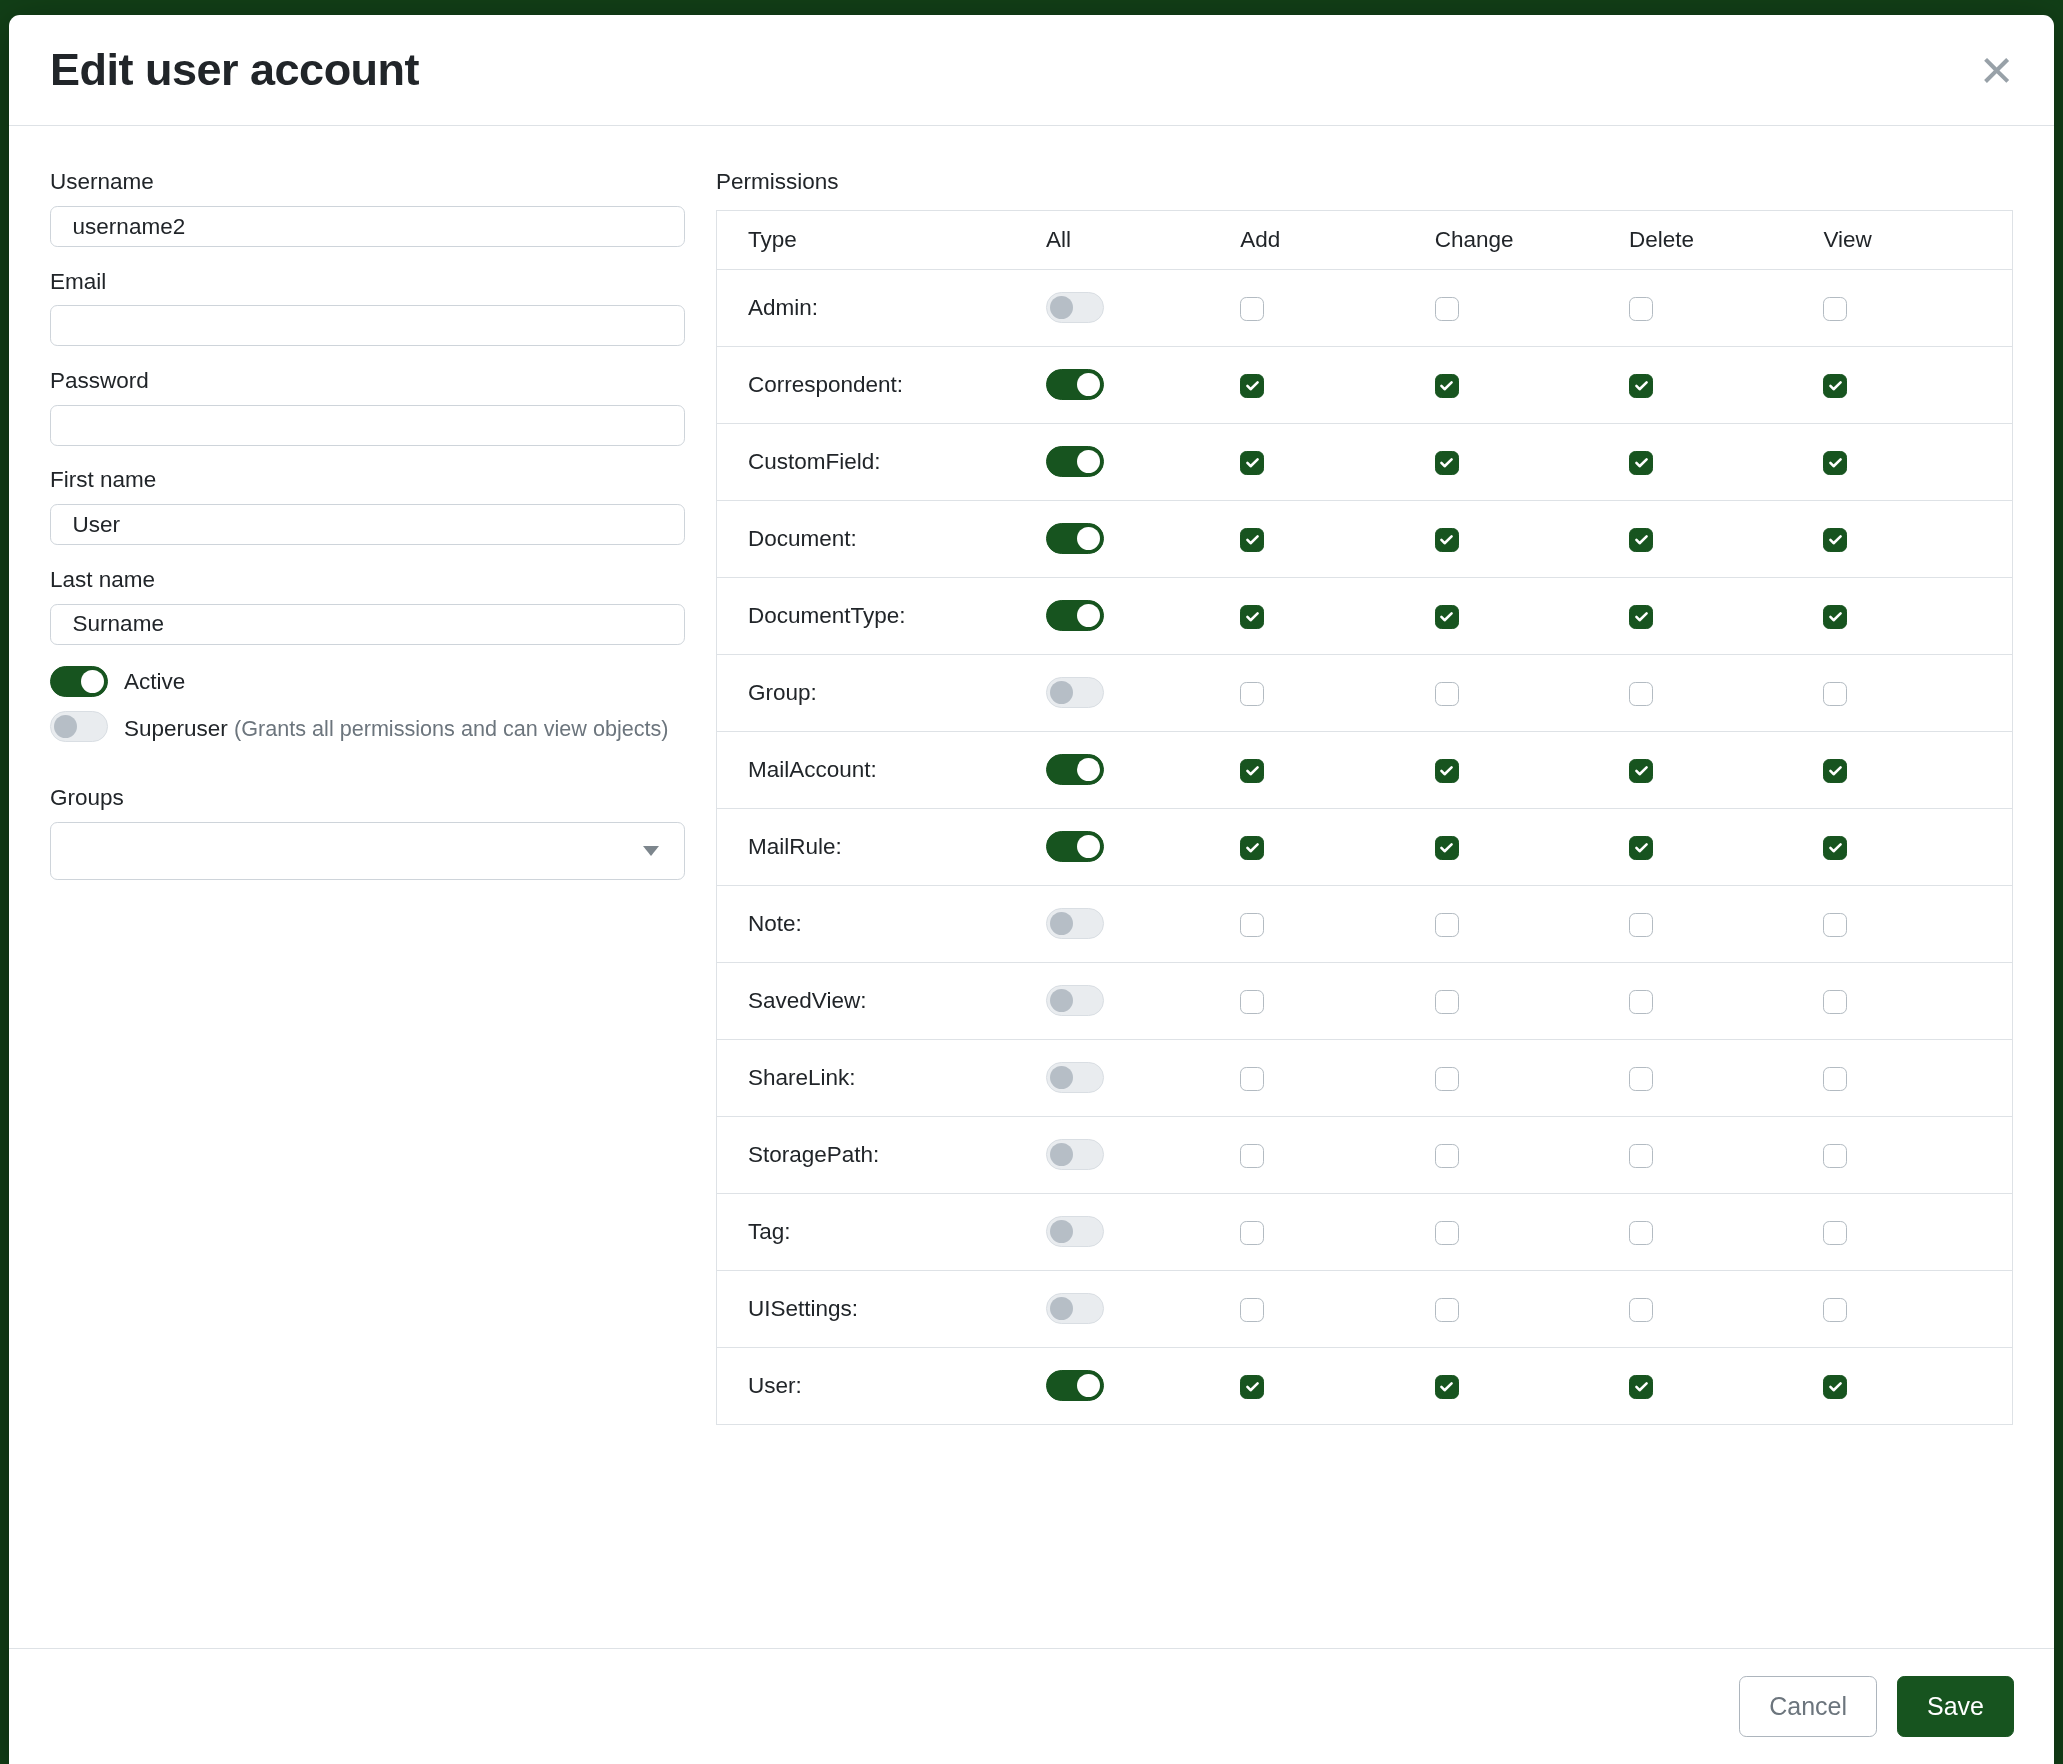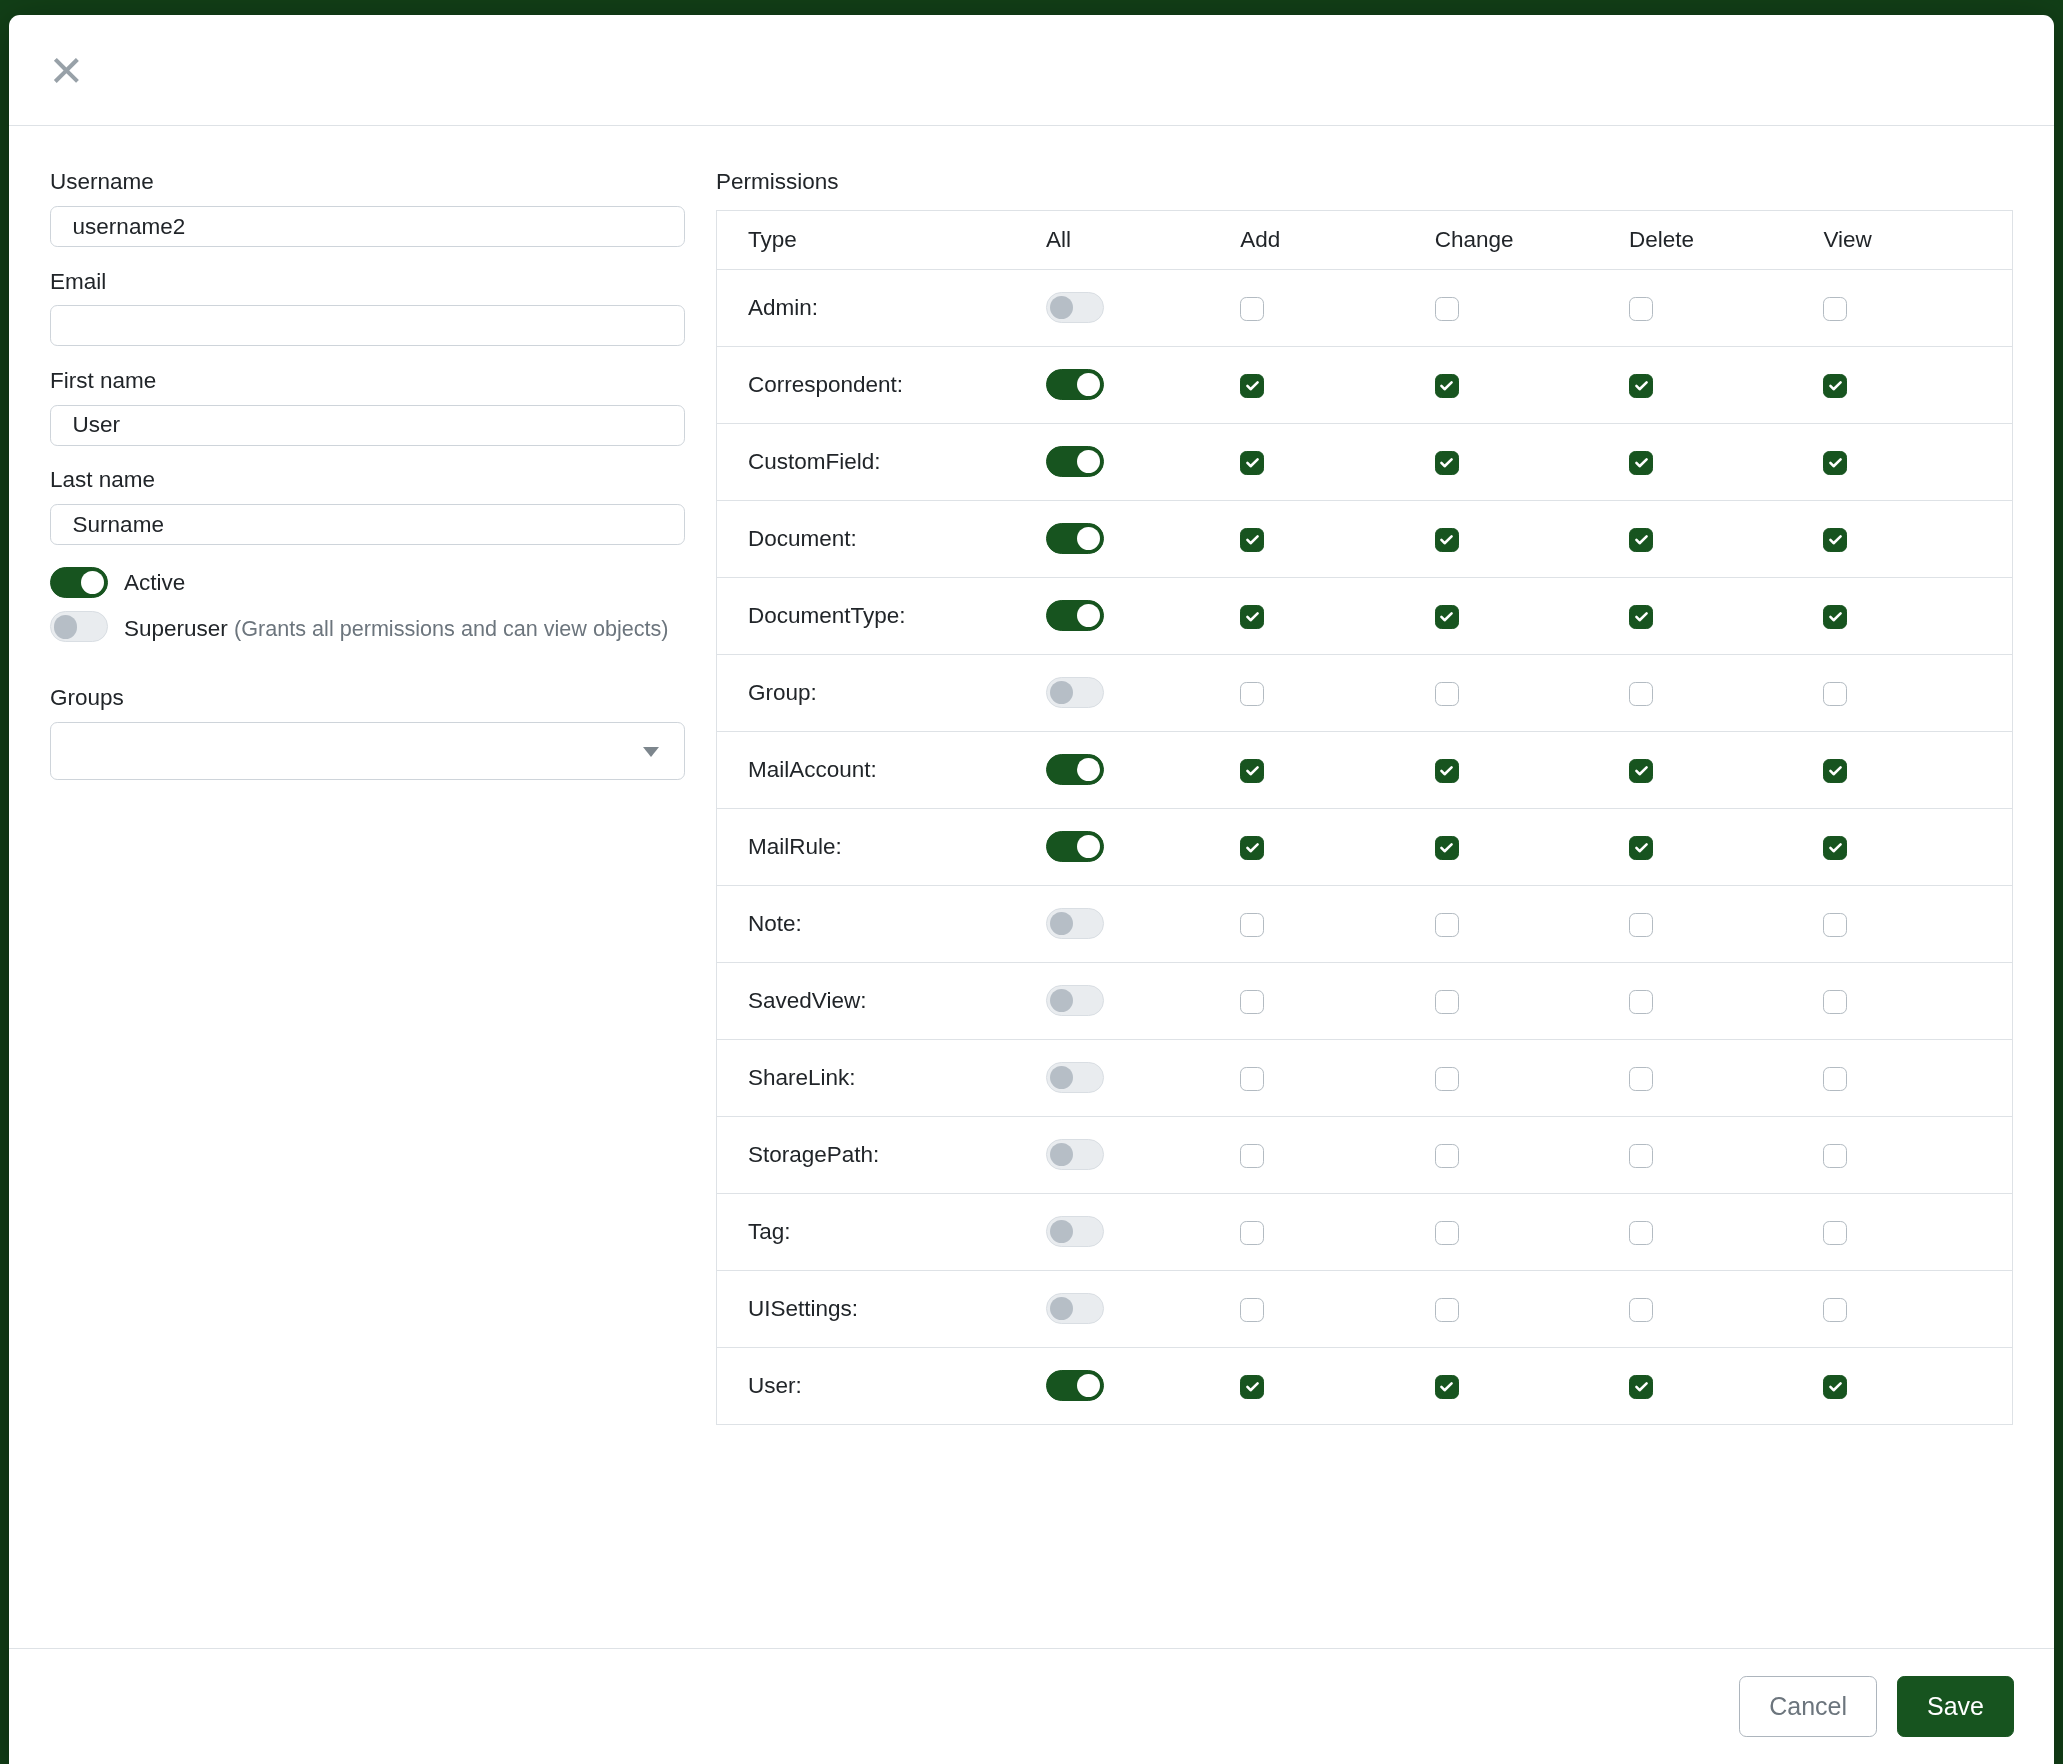--- a/index.html
+++ b/index.html
@@ -113,37 +113,42 @@
   }
   .btn-cancel{background:#fff;color:var(--muted);border:0.9px solid #adb5bd;}
   .btn-save{background:var(--accent);color:#fff;border:0.9px solid var(--accent);}
 </style>
 </head>
 <body>
 
 <div class="modal">
 
   <div class="modal-header">
+    <h1 class="modal-title">Edit user account</h1>
     <button class="close-btn">×</button>
   </div>
 
   <div class="modal-body">
 
     <div class="form-col">
 
       <div class="field">
         <label class="field-label">Username</label>
         <input class="text-input" type="text" value="username2" style="">
       </div>
 
       <div class="field">
         <label class="field-label">Email</label>
         <input class="text-input" type="text" value="" style="">
       </div>
 
+      <div class="field">
+        <label class="field-label">Password</label>
+        <input class="text-input" type="password" value="" style="">
+      </div>
 
       <div class="field">
         <label class="field-label">First name</label>
         <input class="text-input" type="text" value="User" style="">
       </div>
 
       <div class="field">
         <label class="field-label">Last name</label>
         <input class="text-input" type="text" value="Surname" style="">
       </div>

